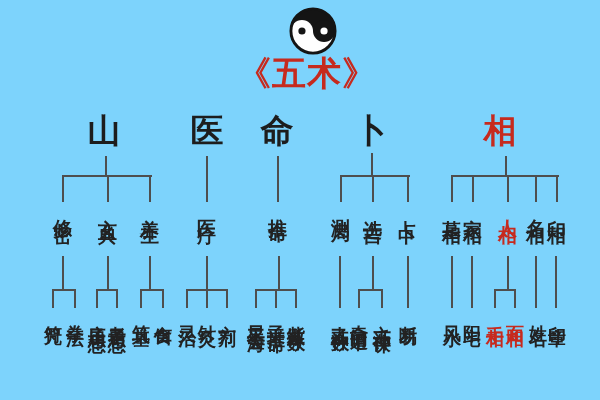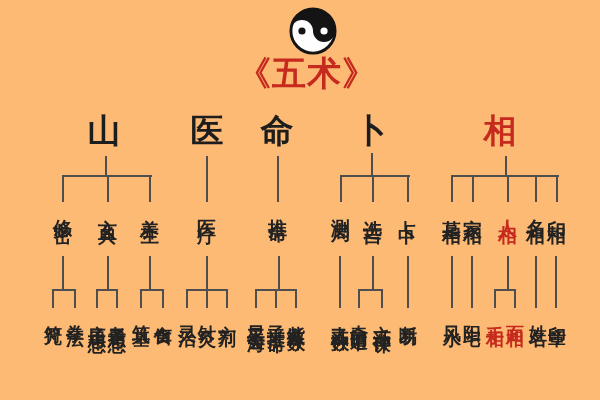--- a/index.html
+++ b/index.html
@@ -3,21 +3,21 @@
 <meta charset="utf-8">
 <style>
   html,body{margin:0;padding:0;}
   body{
     font-family:"Liberation Sans","DejaVu Sans",sans-serif;
     background:#ffffff;
   }
   #stage{
     position:relative;
     width:600px;height:400px;
-    background:#fdba74;
+    background:#7dd3fc;
     overflow:hidden;
     color:#1d1d1d;
   }
   .title{
     position:absolute;
     top:51px;left:307px;
     transform:translateX(-50%);
     font-size:34px;
     font-weight:900;
     letter-spacing:1px;

